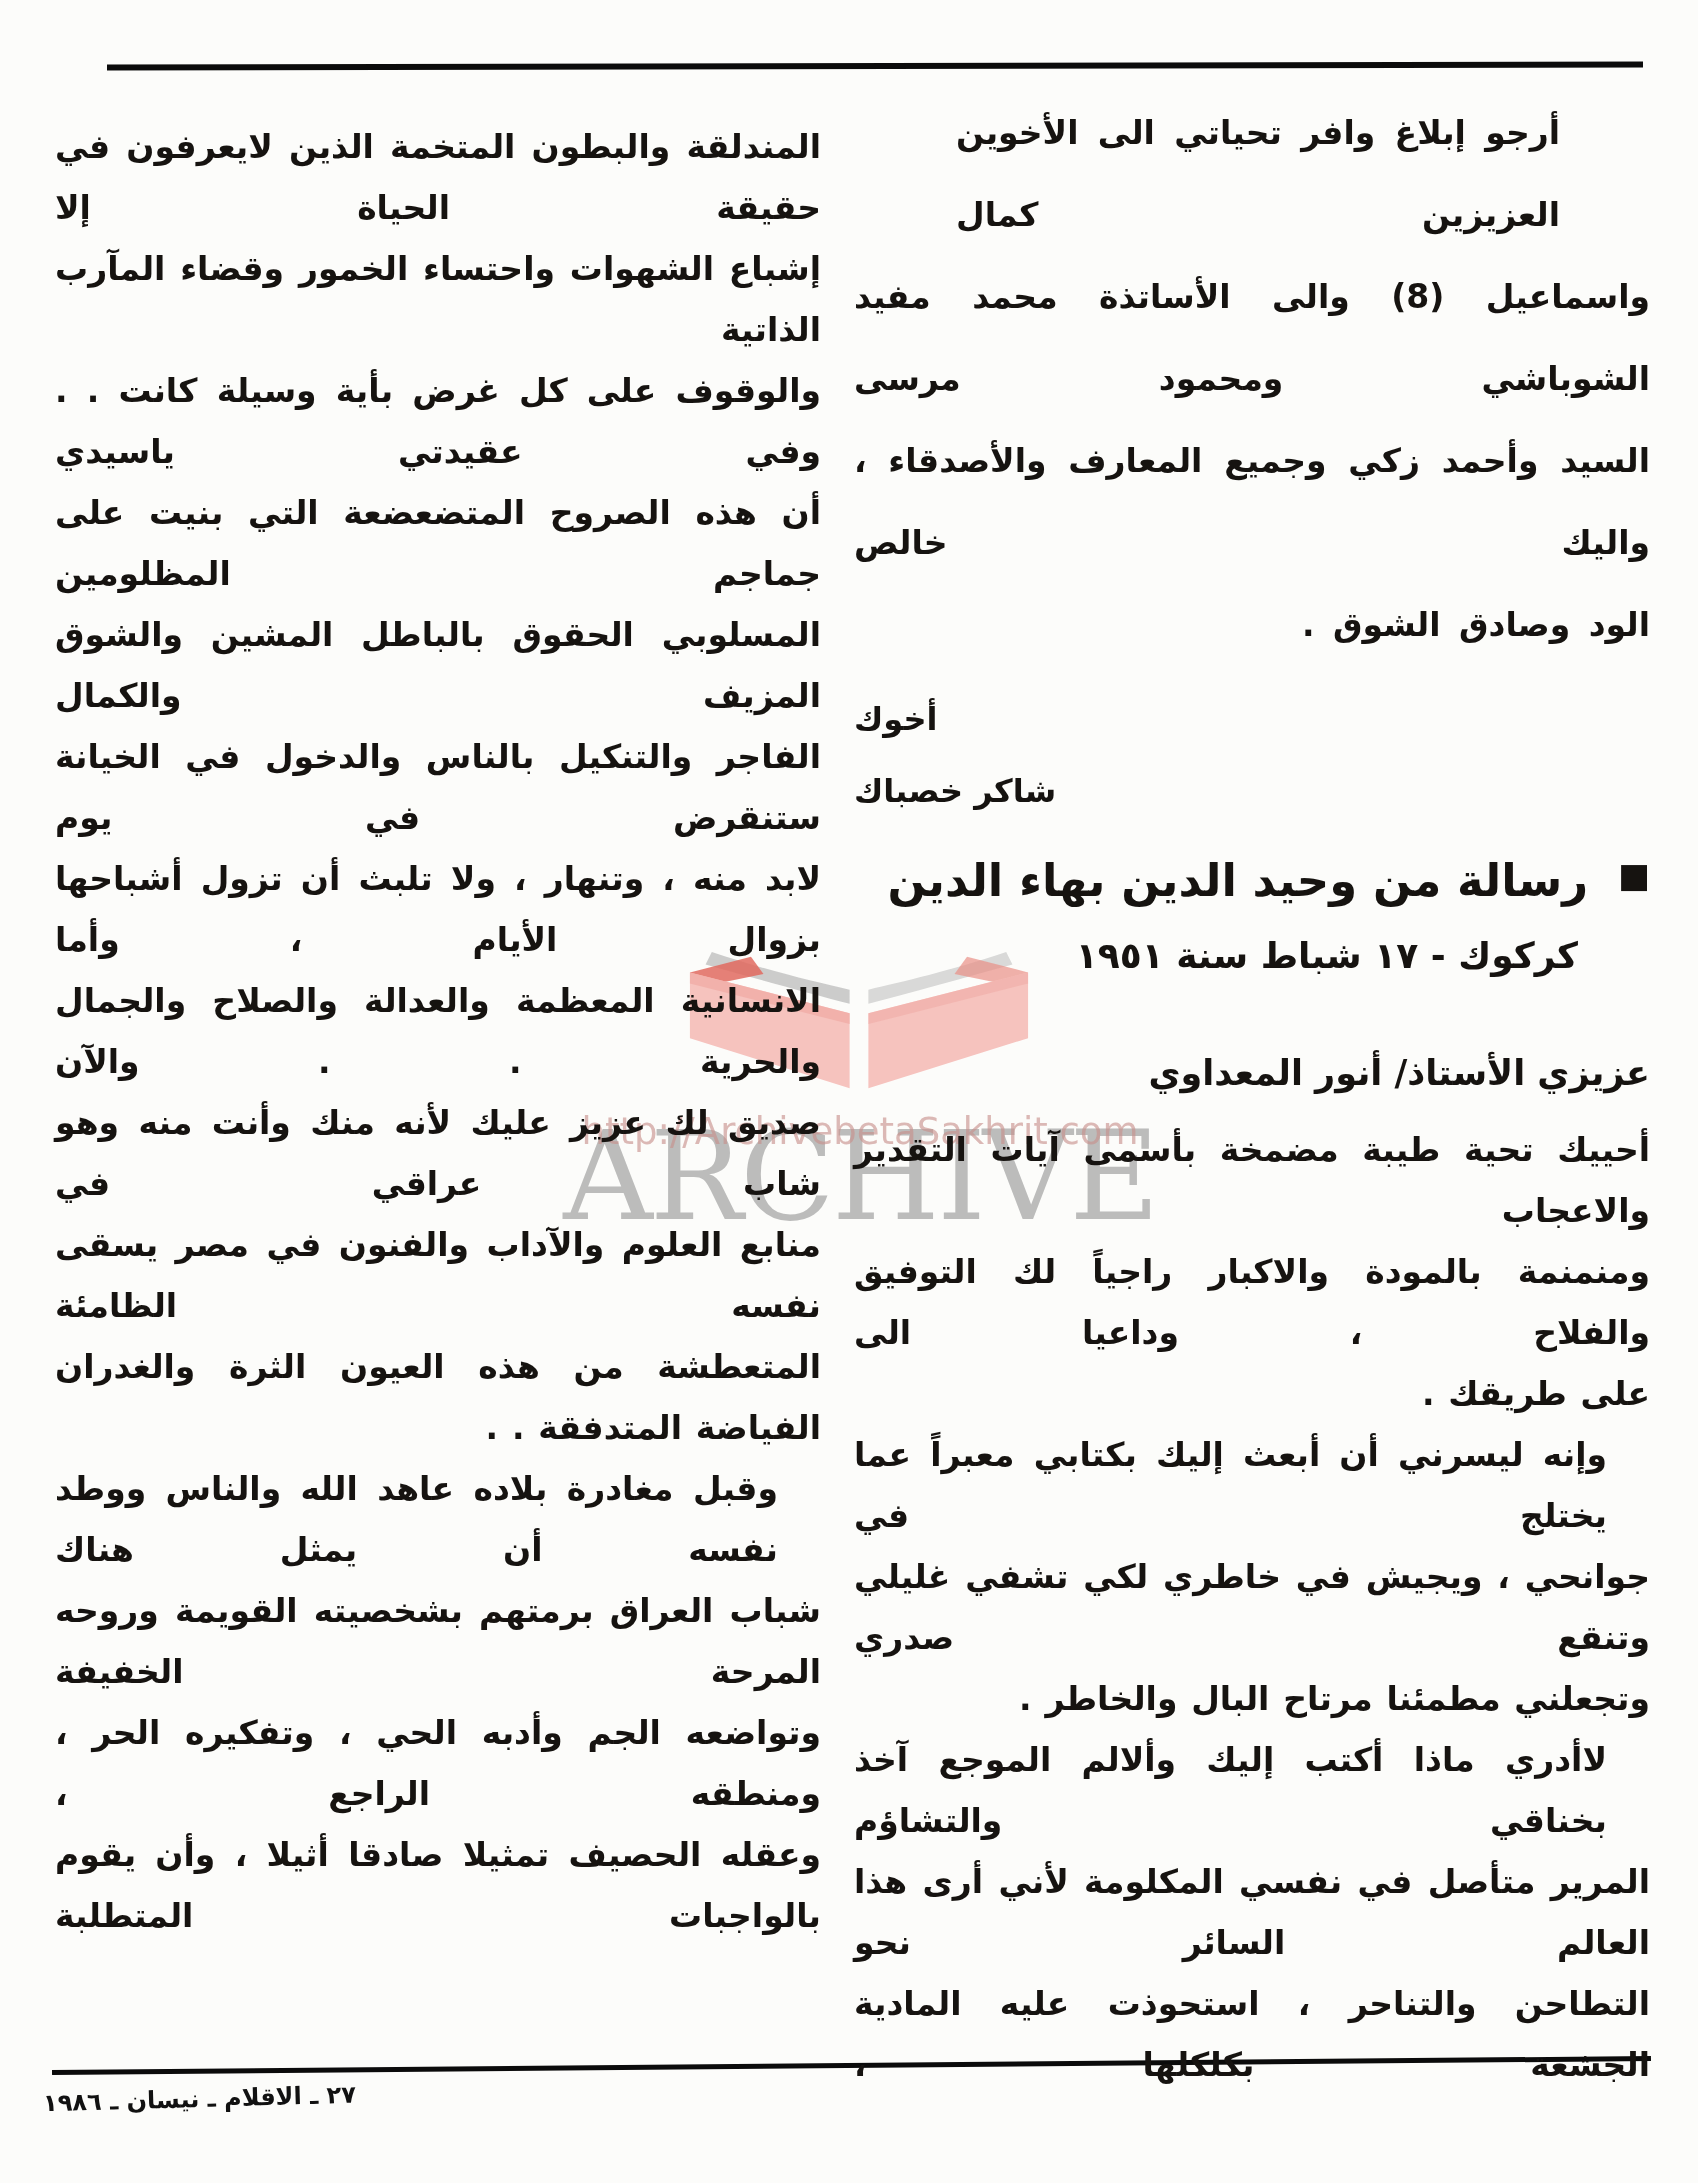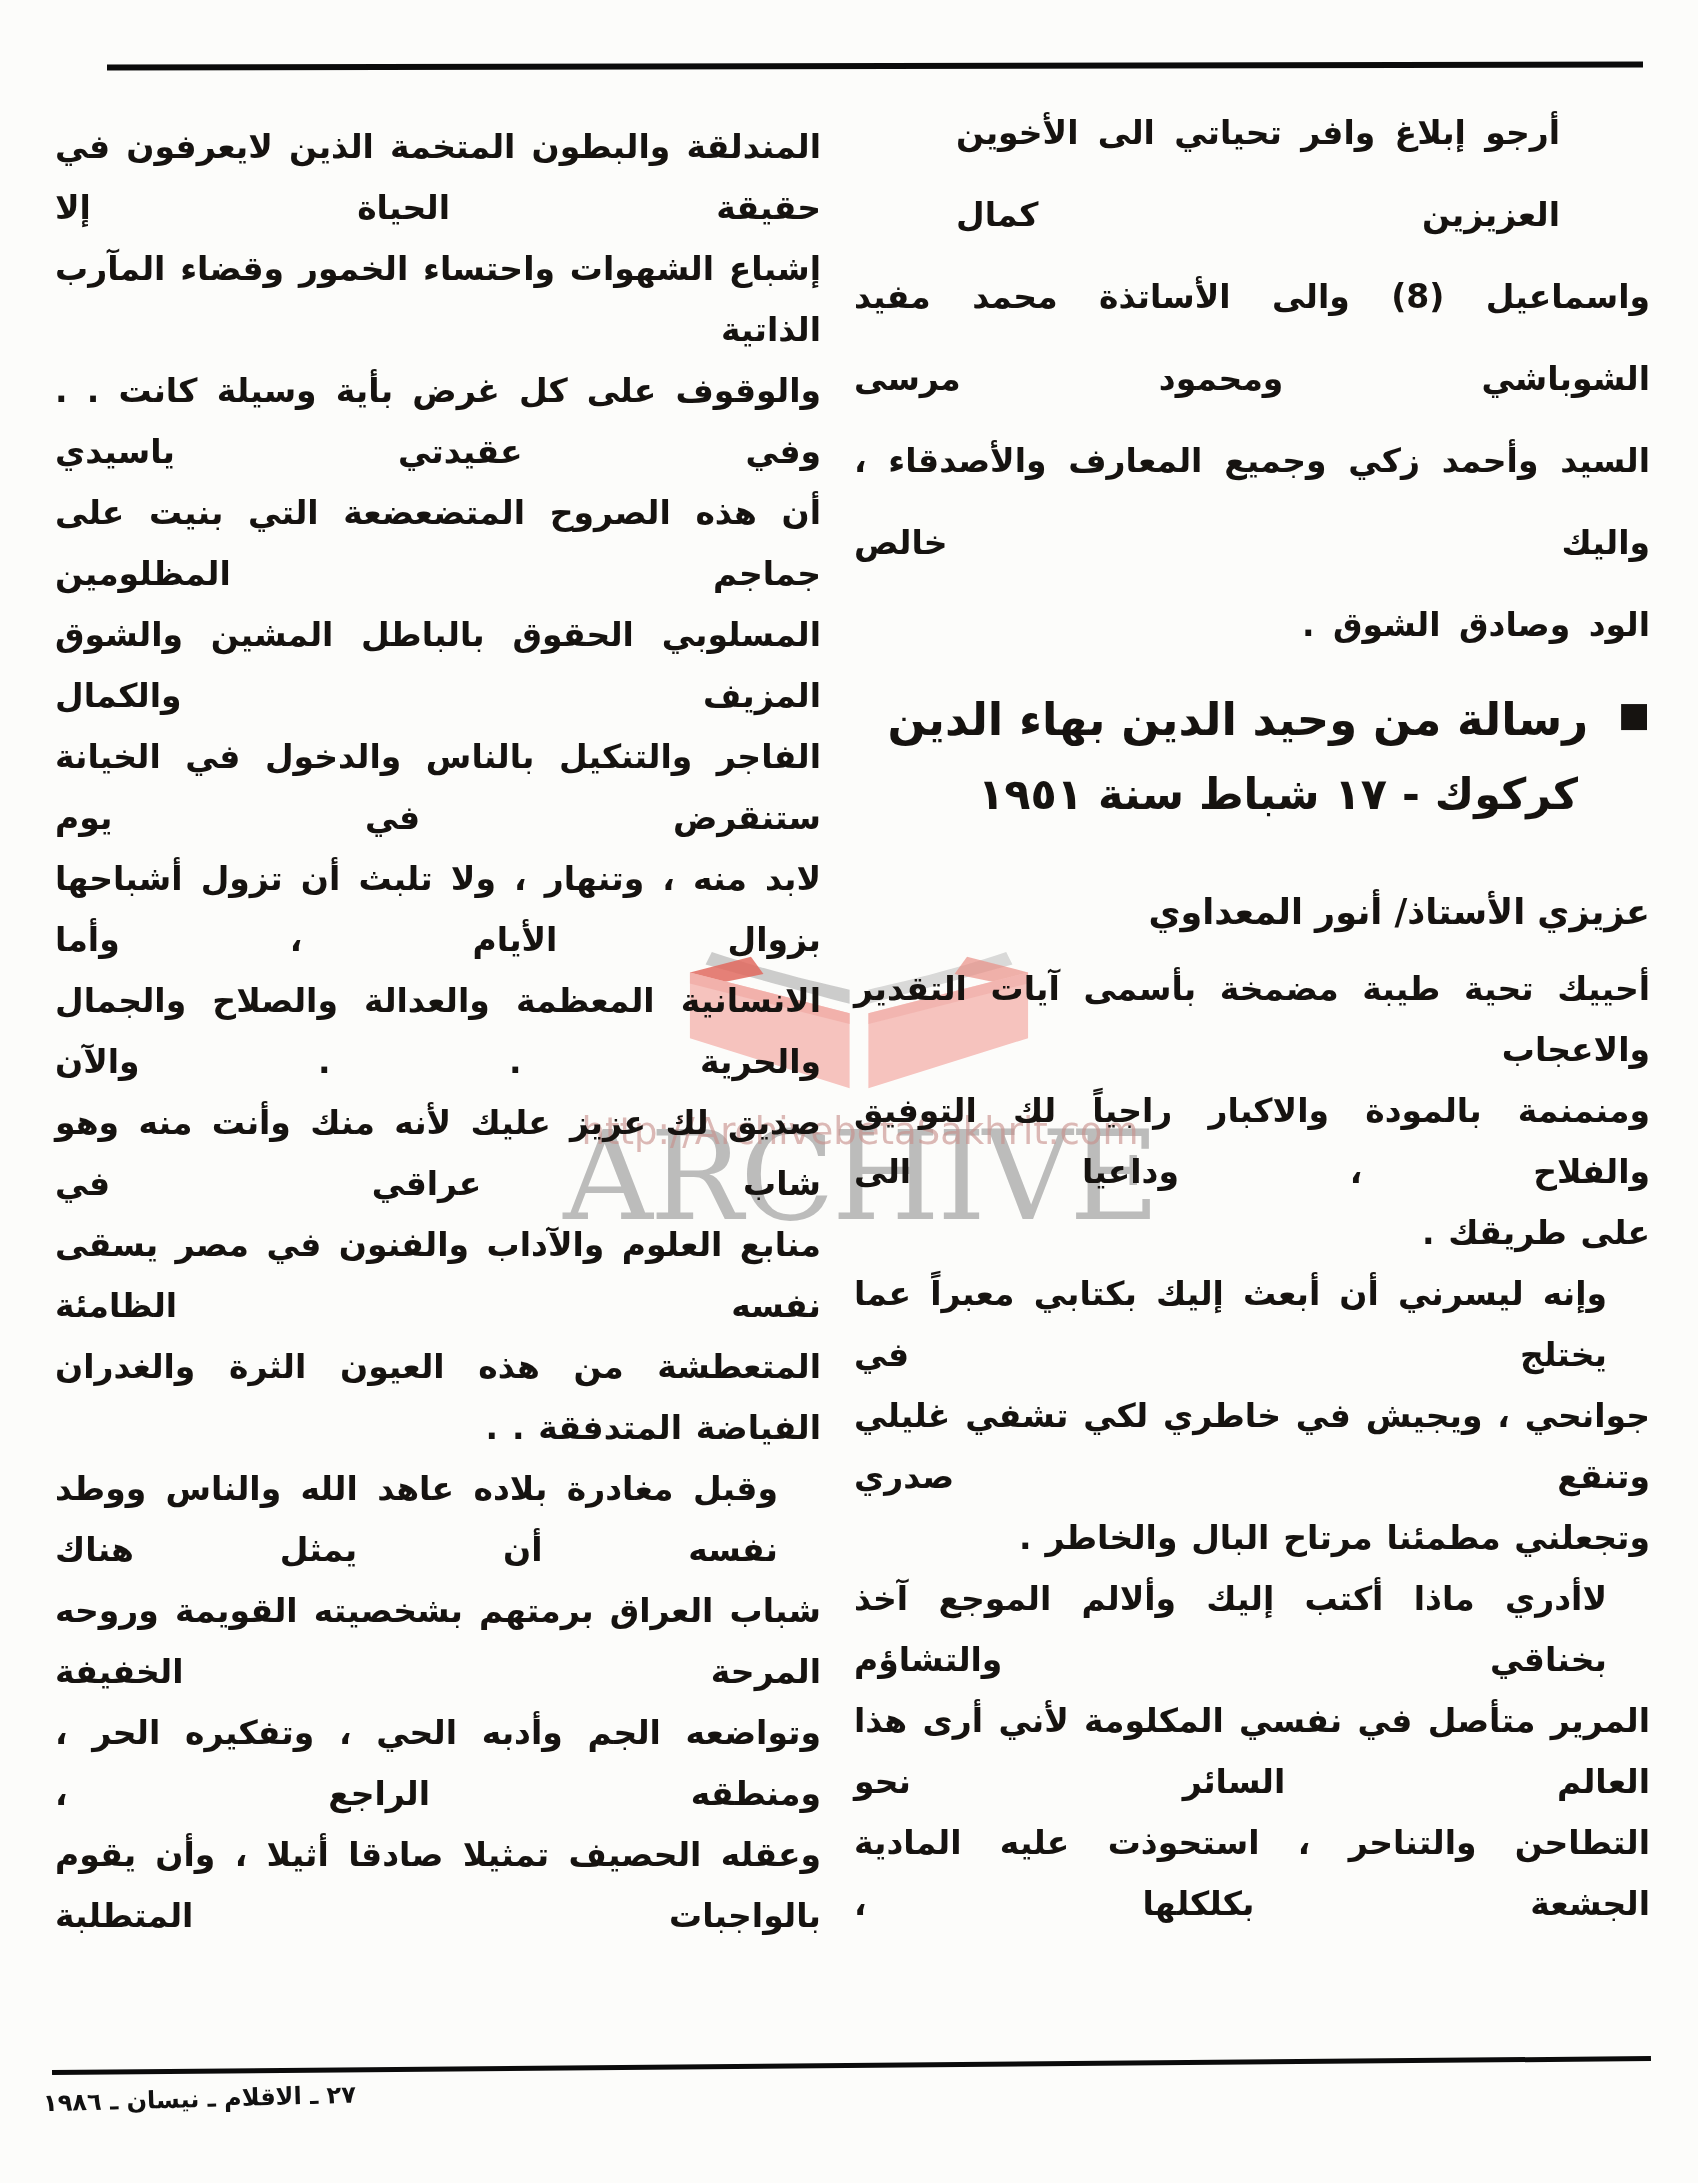--- a/index.html
+++ b/index.html
@@ -48,21 +48,21 @@
   .line.indent{padding-right:43px;}
 
   .opening .line{line-height:82px;word-spacing:7px;}
   .opening .line.indent{padding-right:90px;padding-left:102px;}
 
   .sig{margin-top:17px;text-align:left;font-size:32px;line-height:72px;}
   .sig div{text-align:left;}
 
   .heading{margin:11px 0 0 0;font-size:45px;line-height:75px;font-weight:900;text-align:right;letter-spacing:0;}
   .heading .bullet{font-size:34px;vertical-align:9.4px;margin-left:14px;}
-  .heading.sub{padding-right:72px;font-size:43px;margin:0;}
+  .heading.sub{padding-right:72px;font-size:36px;margin:0;}
 
   .salutation{margin-top:56px;font-size:35px;line-height:49px;text-align:right;font-weight:700;}
 
   .body-paras{margin-top:20.4px;}
   .footer{
     position:absolute;left:44px;top:2085px;z-index:1;
     font-size:24px;font-weight:700;direction:rtl;
     transform:rotate(-1.6deg);
     color:#111;
     white-space:nowrap;
@@ -95,20 +95,24 @@
 
   <section class="col right-col">
 
     <div class="para opening">
         <div class="line indent">أرجو إبلاغ وافر تحياتي الى الأخوين العزيزين كمال</div>
         <div class="line">واسماعيل (8) والى الأساتذة محمد مفيد الشوباشي ومحمود مرسى</div>
         <div class="line">السيد وأحمد زكي وجميع المعارف والأصدقاء ، واليك خالص</div>
         <div class="line last">الود وصادق الشوق .</div>
       </div>
 
+    <div class="sig">
+      <div>أخوك</div>
+      <div>شاكر خصباك</div>
+    </div>
 
     <h1 class="heading">
       <span class="bullet">■</span>
       <span>رسالة من وحيد الدين بهاء الدين</span>
     </h1>
     <div class="heading sub">كركوك - ١٧ شباط سنة ١٩٥١</div>
 
     <div class="salutation">عزيزي الأستاذ/ أنور المعداوي</div>
 
     <div class="body-paras">

